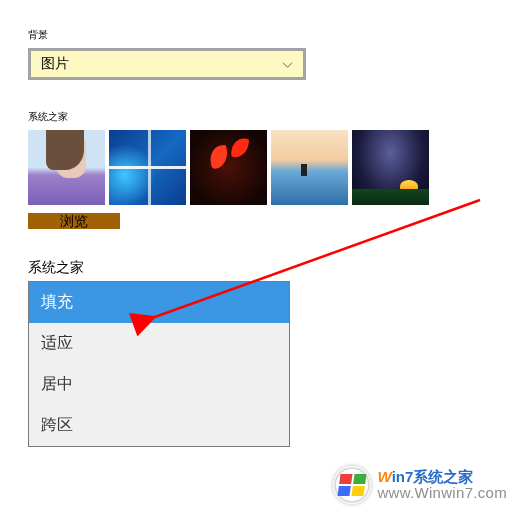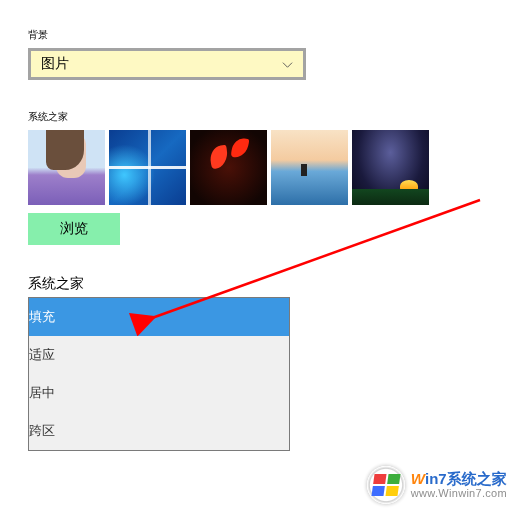--- a/index.html
+++ b/index.html
@@ -60,38 +60,38 @@
   .t3::before { content:""; position:absolute; left:20px; top:16px; width:18px; height:22px; background:#ff3a1f; border-radius:70% 10% 80% 20%; transform:rotate(-10deg); }
   .t3::after { content:""; position:absolute; left:42px; top:8px; width:16px; height:20px; background:#ff2a10; border-radius:70% 10% 80% 20%; transform:rotate(8deg); }
   .t4 { background: linear-gradient(to bottom, #f8e2c5 0%, #f4cba0 40%, #6aa9d8 55%, #2d6fa8 100%); }
   .t4::before { content:""; position:absolute; left:30px; top:34px; width:6px; height:12px; background:#222; }
   .t5 { background: radial-gradient(ellipse at 50% 30%, #5b5e9b 0%, #1a1a3d 60%, #09091b 100%); }
   .t5::before { content:""; position:absolute; left:48px; top:50px; width:18px; height:12px; background:linear-gradient(#ffdd55,#ff9a00); border-radius:50% 50% 4px 4px; }
   .t5::after { content:""; position:absolute; left:0; bottom:0; right:0; height:16px; background:linear-gradient(to top,#0c2a12, #12461f); }
   .browse-btn {
     margin-top: 8px;
     width: 92px;
-    height: 32px;
-    background: #86efac;
+    height: 16px;
+    background: #a16207;
     border: none;
     font-size: 14px;
     color: #000;
     cursor: pointer;
     font-family: inherit;
   }
   .fit-wrap { margin-top: 30px; }
   .opened {
     width: 262px;
     border: 1px solid #7a7a7a;
     background: #f0f0f0;
     margin-top: 0;
   }
   .opt {
-    padding: 10px 0;
-    font-size: 13px;
+    padding: 10px 12px;
+    font-size: 16px;
     color: #333;
     cursor: pointer;
     background: #f0f0f0;
   }
   .opt.selected {
     background: #3b97e3;
     color: #fff;
   }
   .fit-label {
     font-size: 14px;
@@ -130,21 +130,21 @@
       linear-gradient(#3a3 0 0) 14px 0/12px 10px no-repeat,
       linear-gradient(#36f 0 0) 0 12px/12px 10px no-repeat,
       linear-gradient(#fc0 0 0) 14px 12px/12px 10px no-repeat;
     transform: skewX(-8deg);
   }
   .wm-text { line-height:1.1; }
   .wm-text .l1 { font-size:15px; }
   .wm-text .l1 .w { color:#ff7f00; font-weight:bold; font-style:italic; }
   .wm-text .l1 .seven { color:#1e63c8; font-weight:bold; }
   .wm-text .l1 .rest { color:#1e63c8; font-weight:bold; }
-  .wm-text .l2 { font-size:11px; color:#888; letter-spacing:0.3px; }
+  .wm-text .l2 { font-size:15px; color:#888; letter-spacing:0.3px; }
 </style>
 </head>
 <body>
 
 <div class="content">
 
   <div class="label">背景</div>
   <div class="dropdown">
     <span>图片</span>
     <svg class="chev" viewBox="0 0 12 12">

